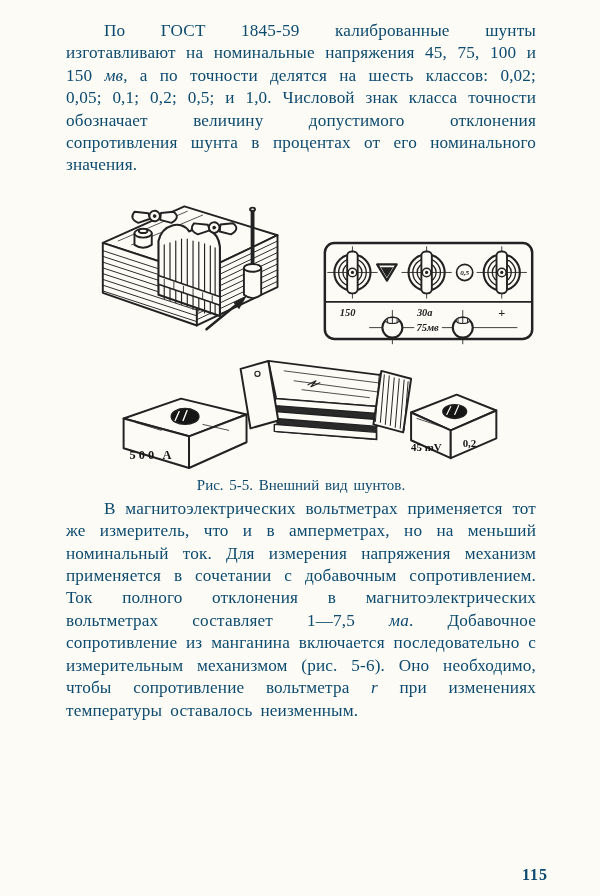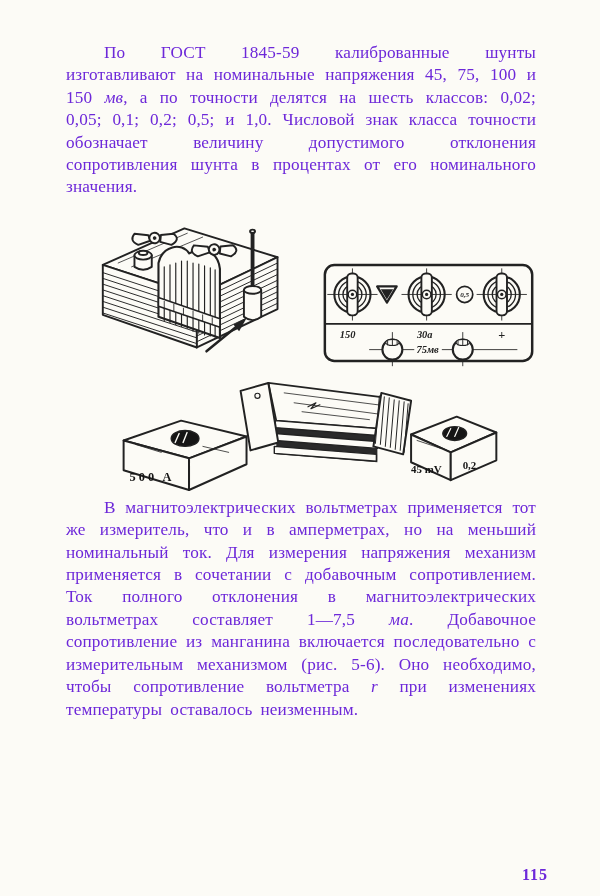--- a/index.html
+++ b/index.html
@@ -1,24 +1,24 @@
 <!DOCTYPE html>
 <html lang="ru"><head>
 <meta charset="utf-8">
 <style>
   html,body{margin:0;padding:0;background:#d8d5cd;}
   .page{
     width:600px;height:896px;
     background:#fcfbf6;
     font-family:"Liberation Serif", serif;
-    color:#6d28d9;
+    color:#0c4a6e;
     position:relative;
     overflow:hidden;
     box-sizing:border-box;
-    padding:42px 64px 0 66px;
+    padding:20px 64px 0 66px;
   }
   .para{
     font-size:17.2px;
     line-height:22.4px;
     text-align:justify;
     text-indent:38px;
     margin:0;
     word-spacing:3.5px;
     letter-spacing:0.15px;
   }
@@ -218,20 +218,21 @@
         <polygon points="340,74 386,54 386,82 340,102" fill="#fcfbf6" stroke-width="2"></polygon>
         <ellipse cx="344" cy="55" rx="12" ry="7" fill="#151515" stroke-width="1.4"></ellipse>
         <path stroke="#fcfbf6" stroke-width="1.2" d="M340,50 L336,58 M348,49 L344,58"></path>
         <path stroke-width="0.8" d="M306,62 L330,70"></path>
         <text x="300" y="95" font-size="11" font-weight="bold" fill="#151515" stroke="none">45 mV</text>
         <text x="352" y="91" font-size="11" font-weight="bold" fill="#151515" stroke="none">0,2</text>
       </g>
     </g>
   </svg>
 
+  <div class="caption">Рис. 5-5. Внешний вид шунтов.</div>
 
 
 
   <p class="para para3"><span>В магнитоэлектрических вольтметрах применяется тот же измеритель, что и в амперметрах, но на меньший номинальный ток. Для измерения напряжения механизм применяется в сочетании с добавочным сопротивлением. Ток полного отклонения в магнитоэлектрических вольтметрах составляет 1—7,5 </span><span class="it">ма</span><span>. Добавочное сопротивление из манганина включается последовательно с измерительным механизмом (рис. 5-6). Оно необходимо, чтобы сопротивление вольтметра </span><span class="it">r</span><span> при изменениях температуры оставалось неизменным.</span></p>
 
   <div class="pagenum">115</div>
 
 </div>
 
 </body></html>

